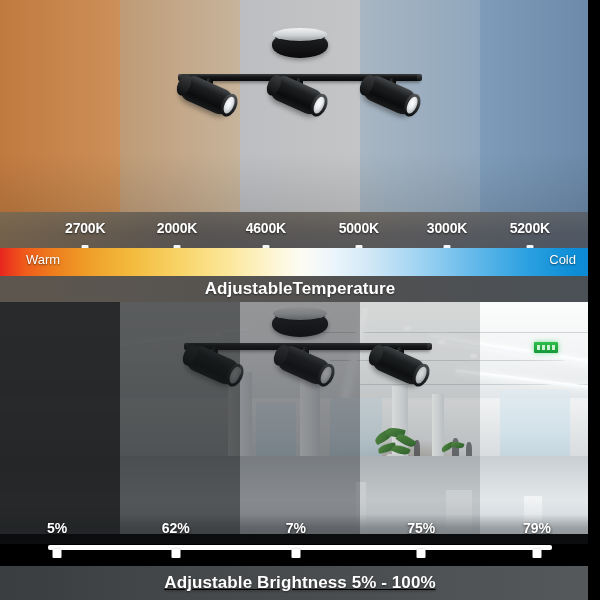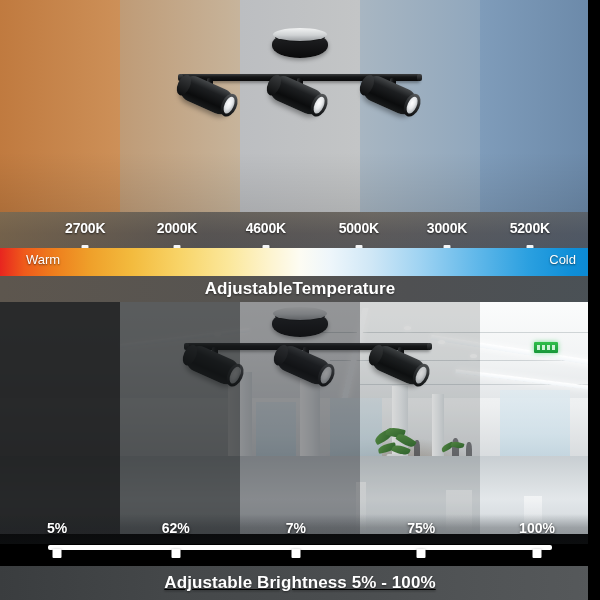--- a/index.html
+++ b/index.html
@@ -322,21 +322,21 @@
   <div class="bscale">
     <div class="bline"></div>
     <div class="blabel" style="left:9.5%;">5%</div>
     <div class="btick" style="left:9.5%;"></div>
     <div class="blabel" style="left:29.3%;">62%</div>
     <div class="btick" style="left:29.3%;"></div>
     <div class="blabel" style="left:49.3%;">7%</div>
     <div class="btick" style="left:49.3%;"></div>
     <div class="blabel" style="left:70.2%;">75%</div>
     <div class="btick" style="left:70.2%;"></div>
-    <div class="blabel" style="left:89.5%;">100%</div>
+    <div class="blabel" style="left:89.5%;">79%</div>
     <div class="btick" style="left:89.5%;"></div>
   </div>
 
   <div class="bricap">
     <span>Adjustable Brightness 5% - 100%</span>
   </div>
 
 </div>
 
 </body></html>

